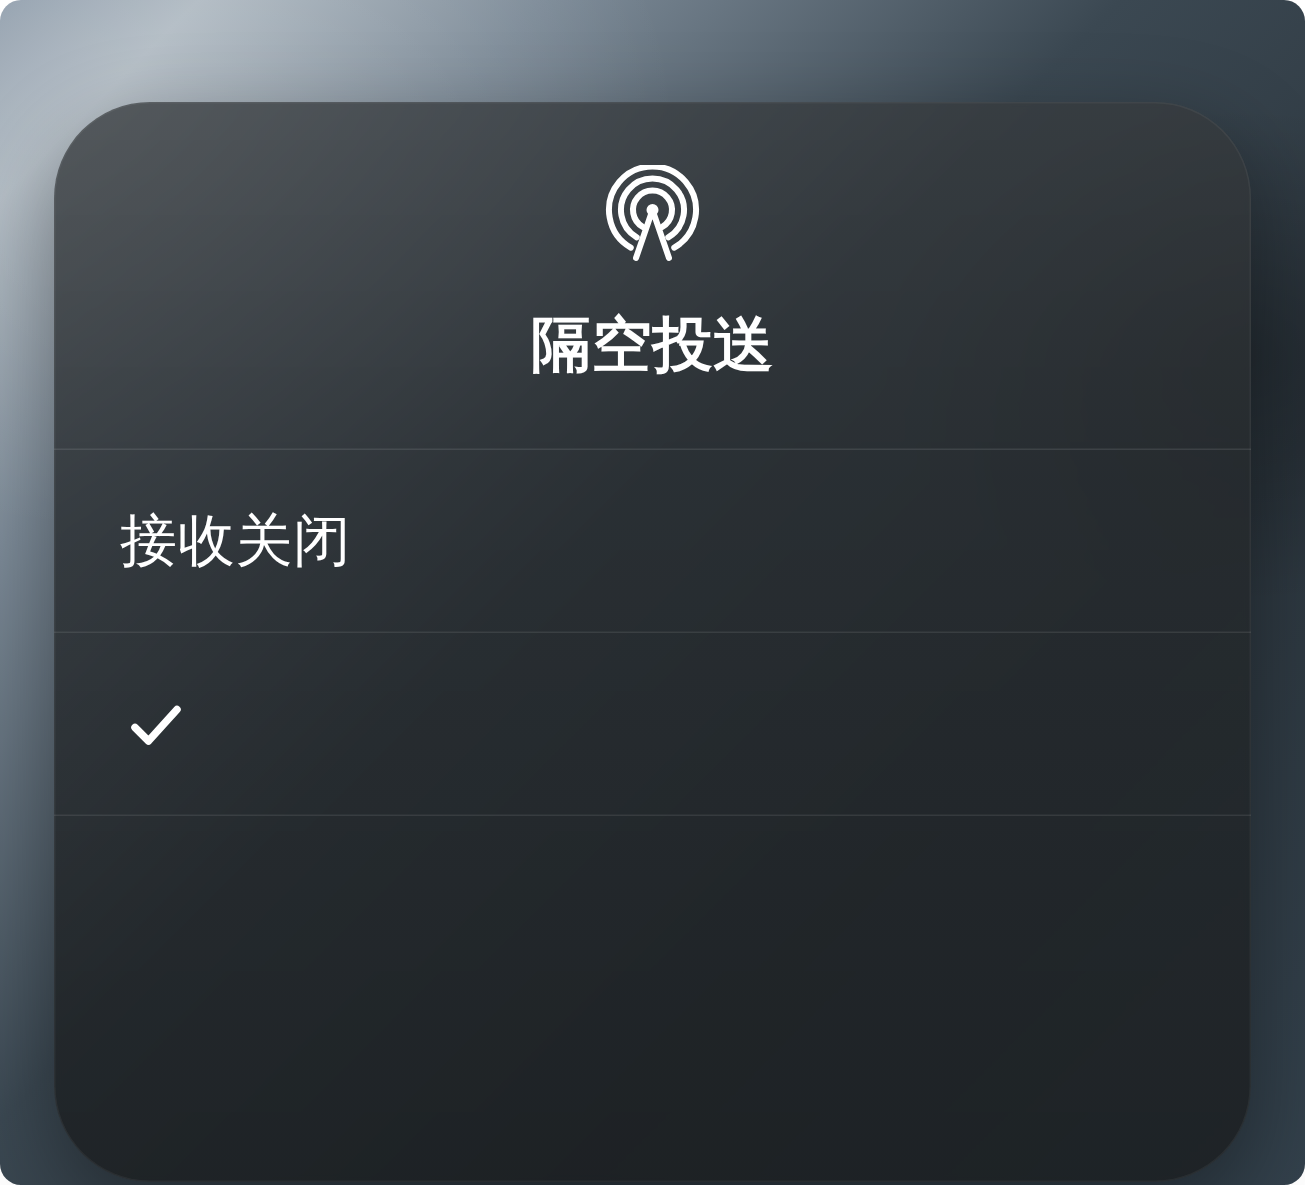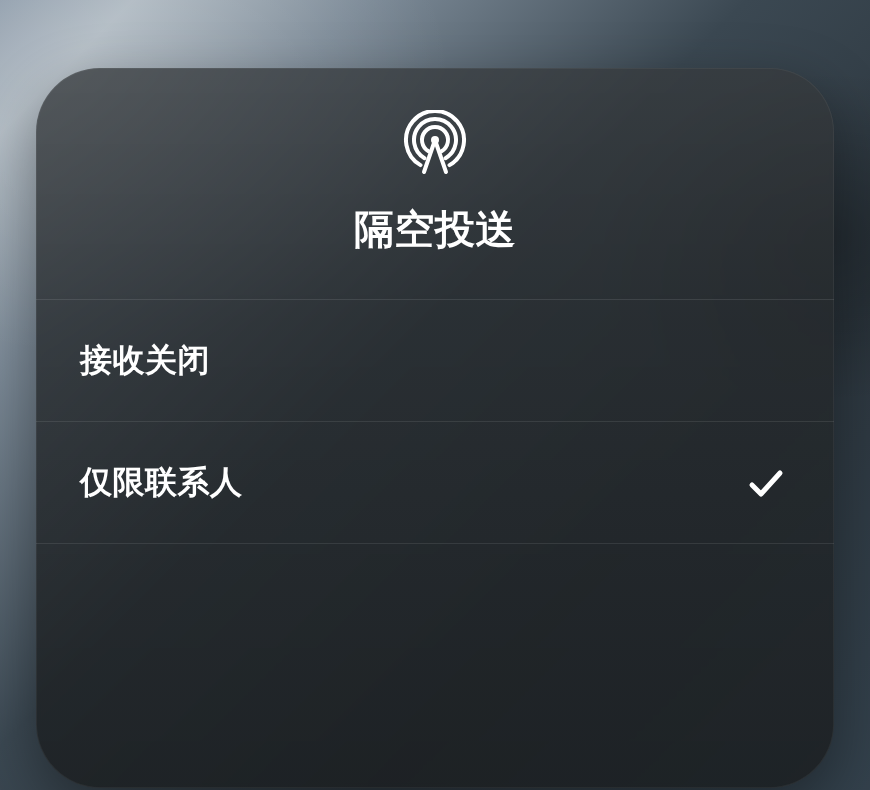--- a/index.html
+++ b/index.html
@@ -14,20 +14,21 @@
       background:
         linear-gradient(135deg,
           #8b99a8 0%,
           #aab5be 8%,
           #7c8a97 22%,
           #3b4852 45%,
           #2c363e 70%,
           #33414c 100%);
       filter: blur(0px);
       position: relative;
+      border-radius: 14px;
     }
     .bg::before{
       content:"";
       position:absolute; inset:0;
       background:
         radial-gradient(ellipse 60% 50% at 10% 10%, rgba(255,255,255,0.18), transparent 70%),
         radial-gradient(ellipse 40% 30% at 95% 30%, rgba(0,0,0,0.25), transparent 70%);
     }
 
     .panel {
@@ -72,22 +73,22 @@
       align-items: center;
       justify-content: space-between;
       padding: 0 44px 0 44px;
       border-bottom: 1px solid rgba(255,255,255,0.09);
       cursor: pointer;
     }
     .option:last-of-type { border-bottom: 1px solid rgba(255,255,255,0.09); }
 
     .option-label {
       color: #ffffff;
-      font-size: 32px;
-      font-weight: 700;
+      font-size: 38px;
+      font-weight: 400;
       letter-spacing: 0.5px;
     }
 
     .check-slot {
       width: 48px; height: 48px;
       display:flex; align-items:center; justify-content:center;
       color:#fff;
     }
     .check-slot svg { display:block; }
     .check-slot.hidden { visibility: hidden; }
@@ -118,21 +119,20 @@
     <div class="option">
       <span class="option-label">接收关闭</span>
       <span class="check-slot hidden">
         <svg width="40" height="40" viewBox="0 0 40 40" fill="none" stroke="#ffffff" stroke-width="5" stroke-linecap="round" stroke-linejoin="round">
           <polyline points="6,22 15,31 34,10"></polyline>
         </svg>
       </span>
     </div>
 
     <div class="option">
-      <span class="option-label">仅限联系人</span>
       <span class="check-slot">
         <svg width="40" height="40" viewBox="0 0 40 40" fill="none" stroke="#ffffff" stroke-width="5" stroke-linecap="round" stroke-linejoin="round">
           <polyline points="6,22 15,31 34,10"></polyline>
         </svg>
       </span>
     </div>
 
 
   </div>
 </div>

